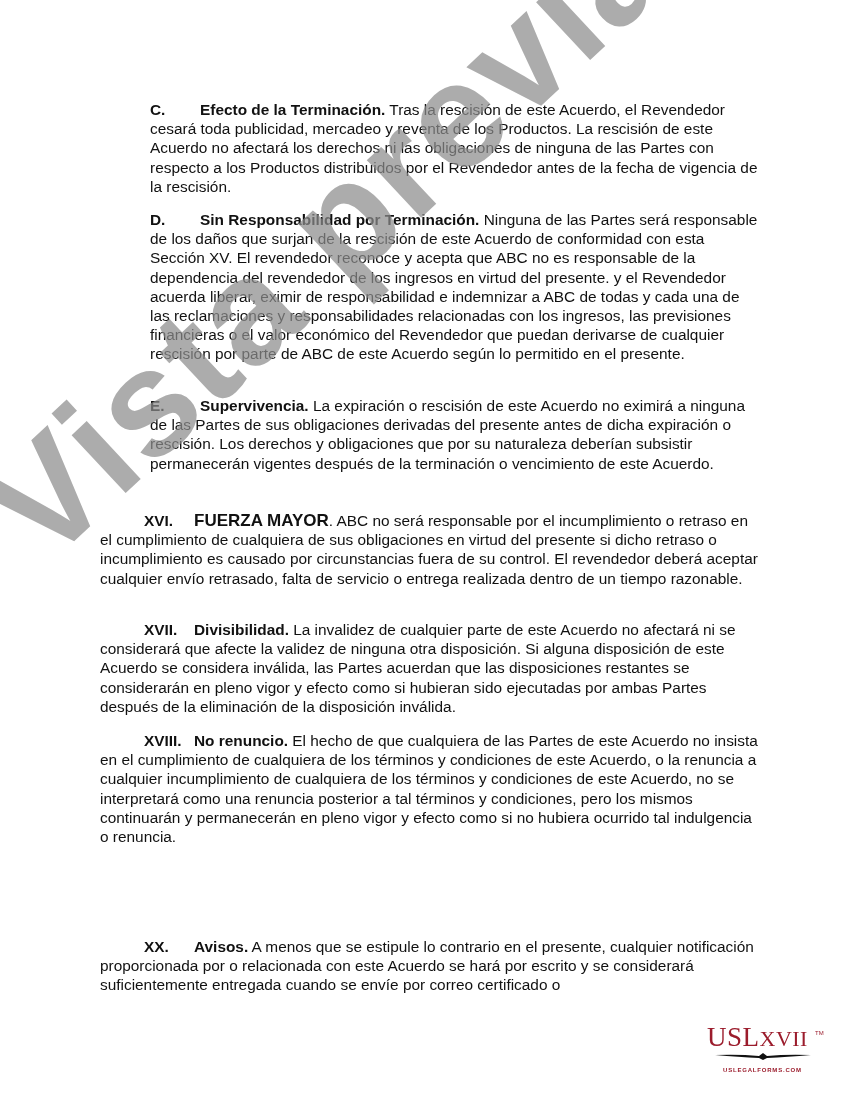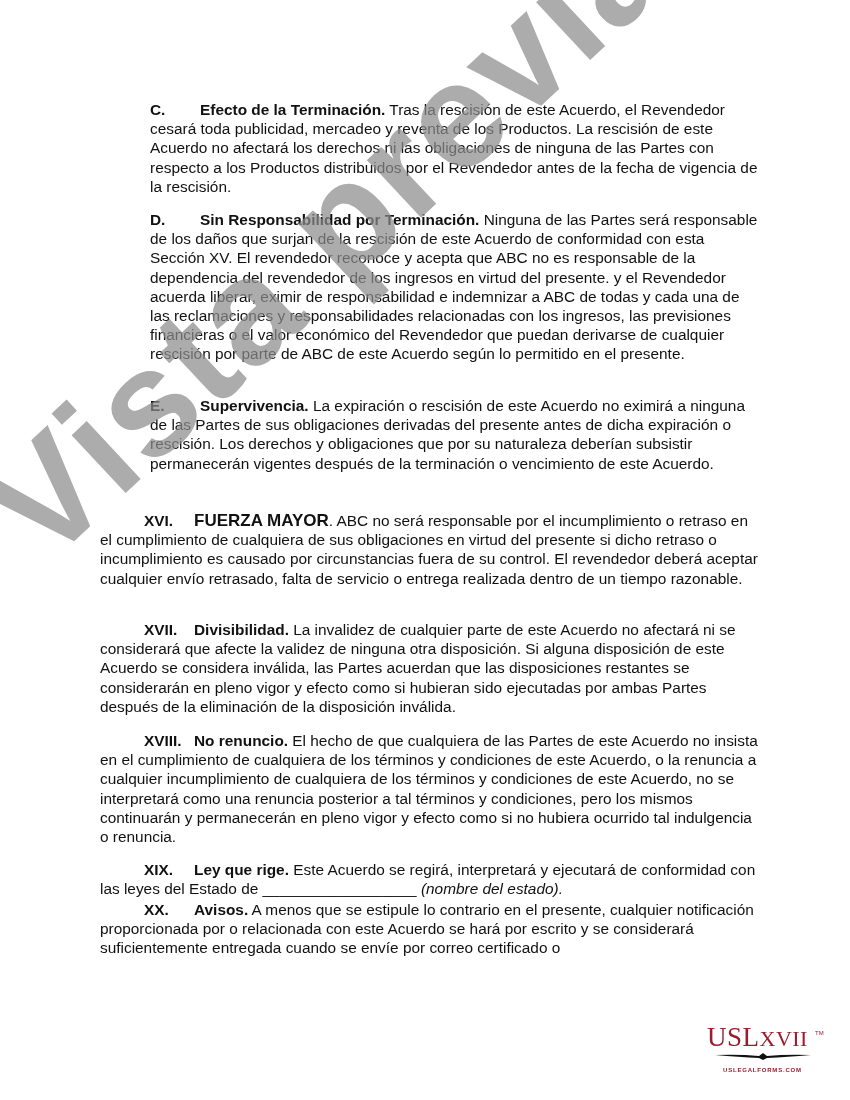--- a/index.html
+++ b/index.html
@@ -47,23 +47,22 @@
   <p class="para sub" style="top:210px;"><span class="label">D.</span><span class="heading">Sin Responsabilidad por Terminación.</span><span> Ninguna de las Partes será responsable de los daños que surjan de la rescisión de este Acuerdo de conformidad con esta </span><span class="bold-inline">Sección XV.</span><span> El revendedor reconoce y acepta que ABC no es responsable de la dependencia del revendedor de los ingresos en virtud del presente. y el Revendedor acuerda liberar, eximir de responsabilidad e indemnizar a ABC de todas y cada una de las reclamaciones y responsabilidades relacionadas con los ingresos, las previsiones financieras o el valor económico del Revendedor que puedan derivarse de cualquier rescisión por parte de ABC de este Acuerdo según lo permitido en el presente.</span></p>
 
   <p class="para sub" style="top:396px;"><span class="label">E.</span><span class="heading">Supervivencia.</span><span> La expiración o rescisión de este Acuerdo no eximirá a ninguna de las Partes de sus obligaciones derivadas del presente antes de dicha expiración o rescisión. Los derechos y obligaciones que por su naturaleza deberían subsistir permanecerán vigentes después de la terminación o vencimiento de este Acuerdo.</span></p>
 
   <p class="para main" style="top:511px;"><span class="label">XVI.</span><span class="heading small">FUERZA MAYOR</span><span>.</span><span> ABC no será responsable por el incumplimiento o retraso en el cumplimiento de cualquiera de sus obligaciones en virtud del presente si dicho retraso o incumplimiento es causado por circunstancias fuera de su control. El revendedor deberá aceptar cualquier envío retrasado, falta de servicio o entrega realizada dentro de un tiempo razonable.</span></p>
 
   <p class="para main" style="top:620px;"><span class="label">XVII.</span><span class="heading">Divisibilidad.</span><span> La invalidez de cualquier parte de este Acuerdo no afectará ni se considerará que afecte la validez de ninguna otra disposición. Si alguna disposición de este Acuerdo se considera inválida, las Partes acuerdan que las disposiciones restantes se considerarán en pleno vigor y efecto como si hubieran sido ejecutadas por ambas Partes después de la eliminación de la disposición inválida.</span></p>
 
   <p class="para main" style="top:731px;"><span class="label">XVIII.</span><span class="heading">No renuncio.</span><span> El hecho de que cualquiera de las Partes de este Acuerdo no insista en el cumplimiento de cualquiera de los términos y condiciones de este Acuerdo, o la renuncia a cualquier incumplimiento de cualquiera de los términos y condiciones de este Acuerdo, no se interpretará como una renuncia posterior a tal términos y condiciones, pero los mismos continuarán y permanecerán en pleno vigor y efecto como si no hubiera ocurrido tal indulgencia o renuncia.</span></p>
 
-  <p class="para main" style="top:860px;"><span class="label">XIX.</span><span class="heading">Ley que rige.</span><span> Este Acuerdo se regirá, interpretará y ejecutará de conformidad con las leyes del Estado de </span><span>__________________</span><span class="italic"> (nombre del estado).</span></p>
 
-  <p class="para main" style="top:900px;"><span class="label">XX.</span><span class="heading">Avisos.</span><span> A menos que se estipule lo contrario en el presente, cualquier notificación proporcionada por o relacionada con este Acuerdo se hará por escrito y se considerará suficientemente entregada cuando se envíe por correo certificado o</span></p>
+  <p class="para main" style="top:937px;"><span class="label">XX.</span><span class="heading">Avisos.</span><span> A menos que se estipule lo contrario en el presente, cualquier notificación proporcionada por o relacionada con este Acuerdo se hará por escrito y se considerará suficientemente entregada cuando se envíe por correo certificado o</span></p>
 
   <div class="watermark">Vista previa</div>
 
   <div class="logo">
     <div class="logo-text"><span>US</span><span>L</span><span class="small-caps">XVII</span></div>
     <div class="logo-tm">TM</div>
     <svg class="logo-wings" viewBox="0 0 96 8">
       <path d="M0 3 Q24 2 44 4 L48 1 L52 4 Q72 2 96 3 Q72 5 52 6 L48 8 L44 6 Q24 5 0 3 Z" fill="#111"></path>
     </svg>
     <div class="logo-url">USLEGALFORMS.COM</div>

